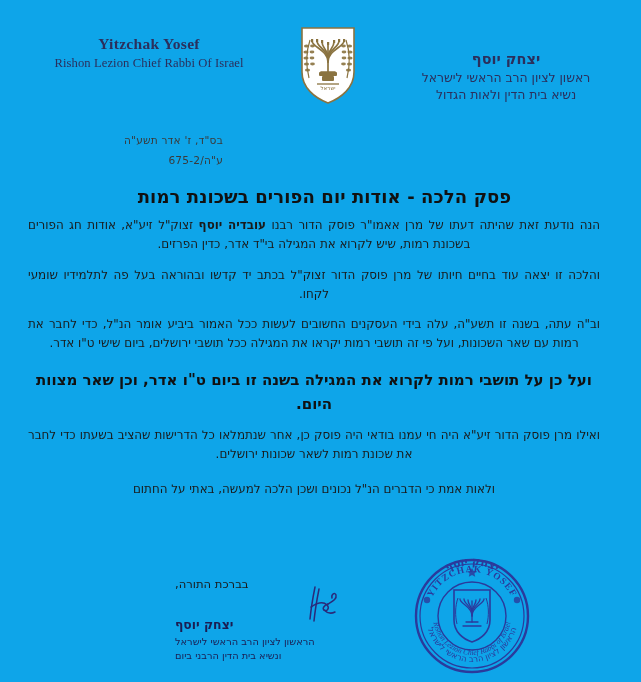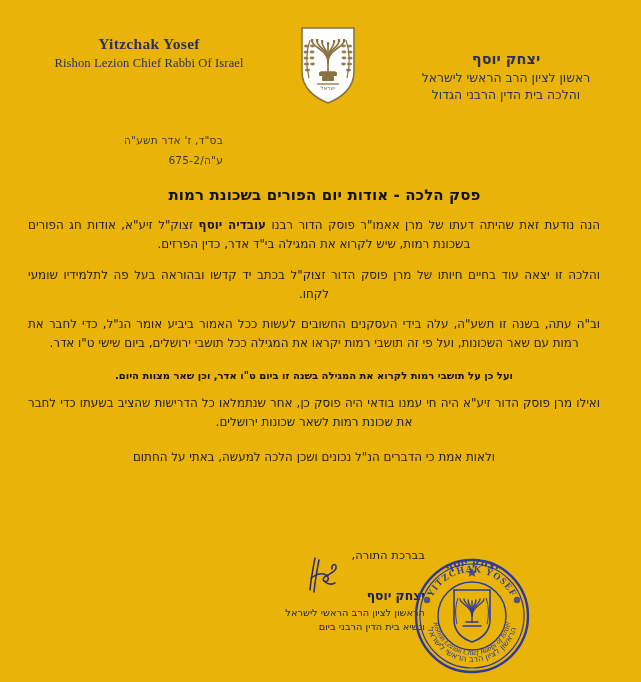--- a/index.html
+++ b/index.html
@@ -13,21 +13,21 @@
     height: 682px;
     position: relative;
     overflow: hidden;
     font-family: "DejaVu Sans", "Liberation Sans", sans-serif;
     color: #1a1a1a;
   }
 
   .page {
     position: absolute;
     inset: 0;
-    background: #eab308;
+    background: #0ea5e9;
   }
 
   
   .letterhead {
     position: absolute;
     top: 22px;
     left: 0;
     right: 0;
     height: 95px;
   }
@@ -96,21 +96,21 @@
   }
 
   
   .doc-title {
     position: absolute;
     top: 186px;
     left: 0;
     right: 0;
     text-align: center;
     direction: rtl;
-    font-size: 15px;
+    font-size: 18px;
     font-weight: bold;
     color: #111;
     letter-spacing: 0.1px;
     margin-left: 8px;
   }
 
   .body-wrap {
     position: absolute;
     top: 216px;
     left: 28px;
@@ -125,44 +125,44 @@
     font-size: 11.9px;
     line-height: 1.62;
     color: #1a1a1a;
     text-align: justify;
     text-align-last: center;
   }
   p.para b { font-weight: bold; }
 
   p.ruling {
     margin: 14px 0 10px 0;
-    font-size: 10px;
+    font-size: 15px;
     font-weight: bold;
     line-height: 1.6;
     text-align: center;
     text-align-last: center;
     color: #111;
   }
 
   p.closing {
     margin: 16px 0 0 0;
     font-size: 11.9px;
     line-height: 1.62;
     text-align: center;
     text-align-last: center;
   }
 
   
   .sig-block {
     position: absolute;
-    top: 548px;
+    top: 577px;
     left: 175px;
     width: 250px;
     direction: rtl;
-    text-align: right;
+    text-align: left;
     color: #15174a;
   }
   .sig-greeting {
     font-size: 11.6px;
     color: #1a1a1a;
     margin-bottom: 26px;
   }
   .sig-name {
     font-size: 12.4px;
     font-weight: bold;
@@ -258,21 +258,21 @@
             <ellipse cx="46.5" cy="40" rx="2.4" ry="1.4"></ellipse>
         </g>
         <path d="M20 60 H42" stroke="#8a7340" stroke-width="1.3"></path>
         <text x="31" y="66" font-size="5.5" fill="#8a7340" text-anchor="middle" font-family="'DejaVu Sans', sans-serif">ישראל</text>
       </svg>
     </div>
 
     <div class="lh-hebrew">
       <div class="name">יצחק יוסף</div>
       <div class="line">ראשון לציון הרב הראשי לישראל</div>
-      <div class="line">והלכה בית הדין הרבני הגדול</div>
+      <div class="line">נשיא בית הדין ולאות הגדול</div>
     </div>
   </div>
 
   <div class="datebox">
     <div>בס"ד, ז' אדר תשע"ה</div>
     <div>ע"ה/675-2</div>
   </div>
 
   <div class="doc-title">פסק הלכה - אודות יום הפורים בשכונת רמות</div>
 

